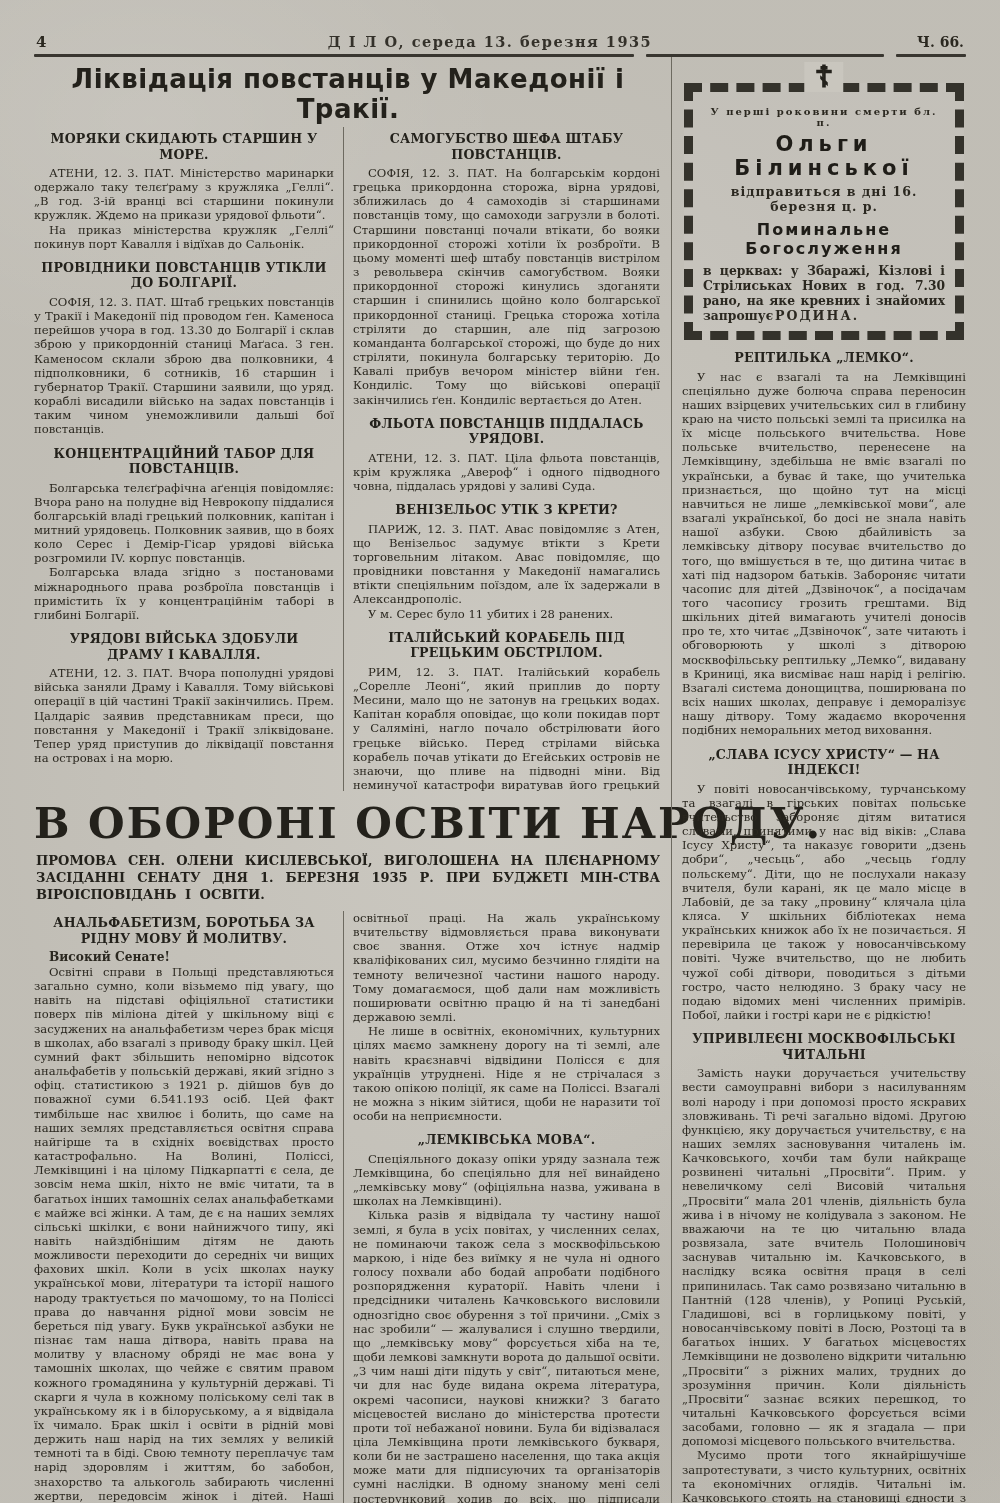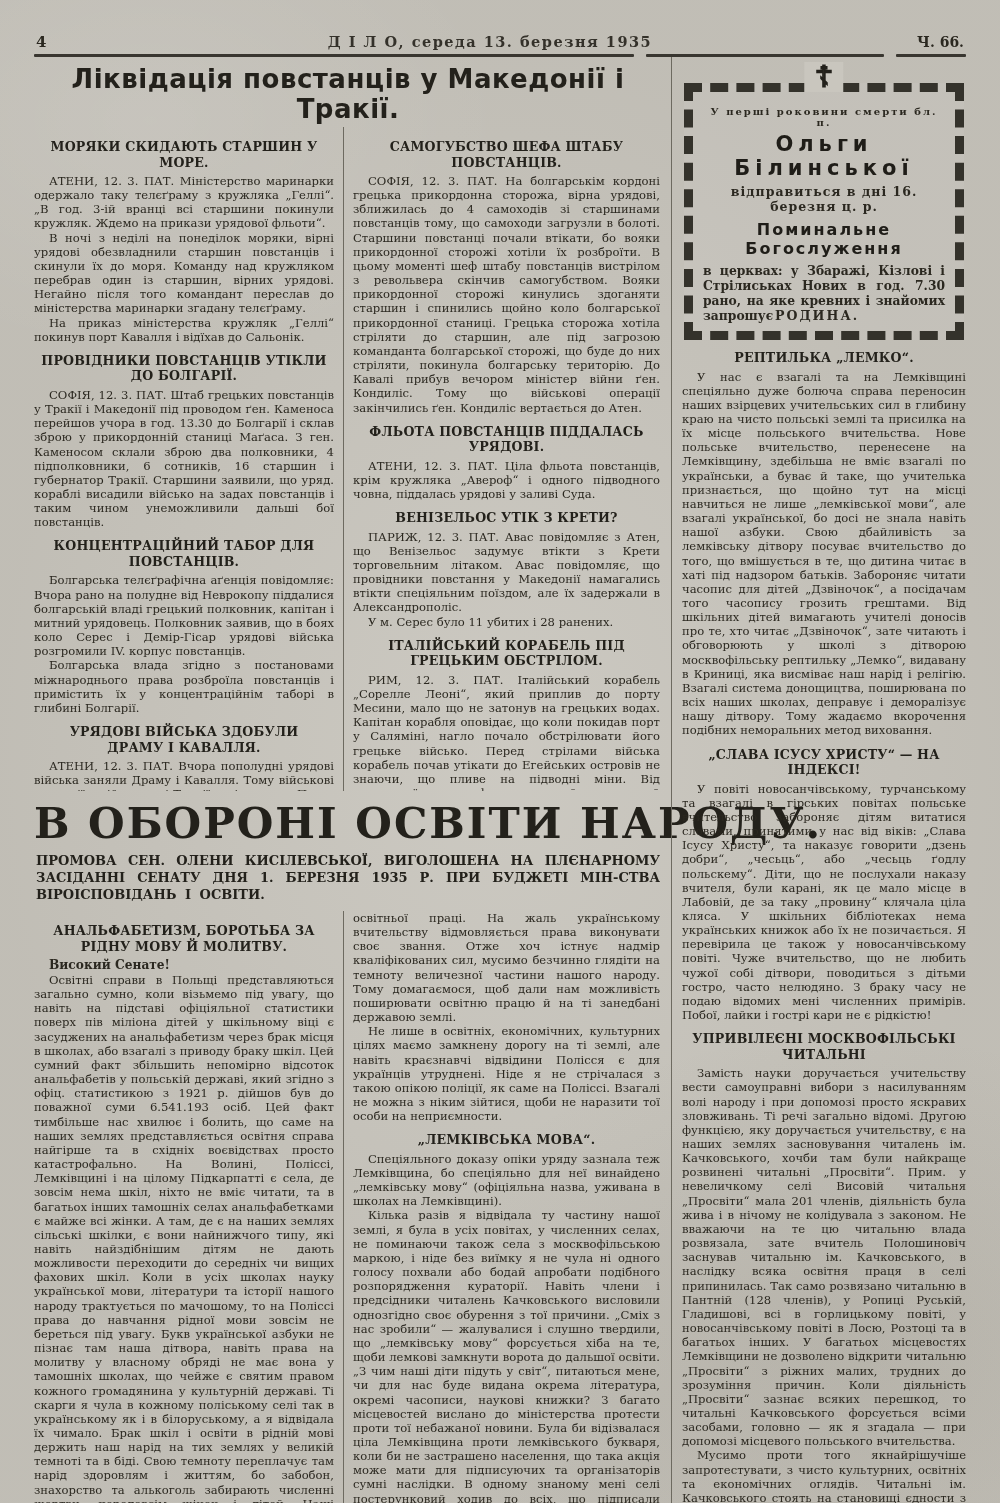--- a/index.html
+++ b/index.html
@@ -39,21 +39,21 @@
     text-align:center;margin:7px 0 3px 0;color:#23211b;
   }
   .a1-cols{display:flex;height:664px;overflow:hidden;}
   .a1-col1{width:300px;padding-right:9px;border-right:1px solid #6d6a60;}
   .a1-col2{width:307px;padding-left:9px;display:flex;flex-direction:column;}
 
   .subhead{
     font-size:12.6px;font-weight:bold;text-align:center;
     margin:9px 6px 4px 6px;line-height:15.5px;color:#23211b;letter-spacing:.2px;
   }
-  .subhead.first{margin-top:12px;}
+  .subhead.first{margin-top:4px;}
   p.body{font-size:11.6px;line-height:14.15px;text-align:justify;text-indent:15px;margin:0;}
   p.body.noindent{text-indent:0;}
 
   
   .obit{
     position:relative;margin:26px 2px 10px 2px;
     border:9px dashed #34322b;
     padding:12px 10px 8px 10px;text-align:center;background:rgba(255,255,255,.06);
   }
   .obit-cross{
@@ -103,21 +103,20 @@
   <div class="content">
 
     <div class="left-area">
 
       <div>
         <div class="a1-title">Ліквідація повстанців у Македонії і Тракії.</div>
         <div class="a1-cols">
           <div class="a1-col1">
             <div class="subhead first">МОРЯКИ СКИДАЮТЬ СТАРШИН У МОРЕ.</div>
             <p class="body">АТЕНИ, 12. 3. ПАТ. Міністерство маринарки одержало таку телєґраму з кружляка „Геллі“. „В год. 3-ій вранці всі старшини покинули кружляк. Ждемо на прикази урядової фльоти“.</p>
-            <p class="body">В ночі з неділі на понеділок моряки, вірні урядові обезвладнили старшин повстанців і скинули їх до моря. Команду над кружляком перебрав один із старшин, вірних урядові. Негайно після того командант переслав до міністерства маринарки згадану телєґраму.</p>
             <p class="body">На приказ міністерства кружляк „Геллі“ покинув порт Кавалля і відїхав до Сальонік.</p>
             <div class="subhead">ПРОВІДНИКИ ПОВСТАНЦІВ УТІКЛИ ДО БОЛГАРІЇ.</div>
             <p class="body">СОФІЯ, 12. 3. ПАТ. Штаб грецьких повстанців у Тракії і Македонії під проводом ґен. Каменоса перейшов учора в год. 13.30 до Болгарії і склав зброю у прикордонній станиці Маґаса. З ген. Каменосом склали зброю два полковники, 4 підполковники, 6 сотників, 16 старшин і губернатор Тракії. Старшини заявили, що уряд. кораблі висадили військо на задах повстанців і таким чином унеможливили дальші бої повстанців.</p>
             <div class="subhead">КОНЦЕНТРАЦІЙНИЙ ТАБОР ДЛЯ ПОВСТАНЦІВ.</div>
             <p class="body">Болгарська телєґрафічна аґенція повідомляє: Вчора рано на полудне від Неврокопу піддалися болгарській владі грецький полковник, капітан і митний урядовець. Полковник заявив, що в боях коло Серес і Демір-Гісар урядові війська розгромили IV. корпус повстанців.</p>
             <p class="body">Болгарська влада згідно з постановами міжнароднього права розброїла повстанців і примістить їх у концентраційнім таборі в глибині Болгарії.</p>
             <div class="subhead">УРЯДОВІ ВІЙСЬКА ЗДОБУЛИ ДРАМУ І КАВАЛЛЯ.</div>
             <p class="body">АТЕНИ, 12. 3. ПАТ. Вчора пополудні урядові війська заняли Драму і Кавалля. Тому військові операції в цій частині Тракії закінчились. Прем. Цалдаріс заявив представникам преси, що повстання у Македонії і Тракії зліквідоване. Тепер уряд приступив до ліквідації повстання на островах і на морю.</p>
           </div>
           <div class="a1-col2">

